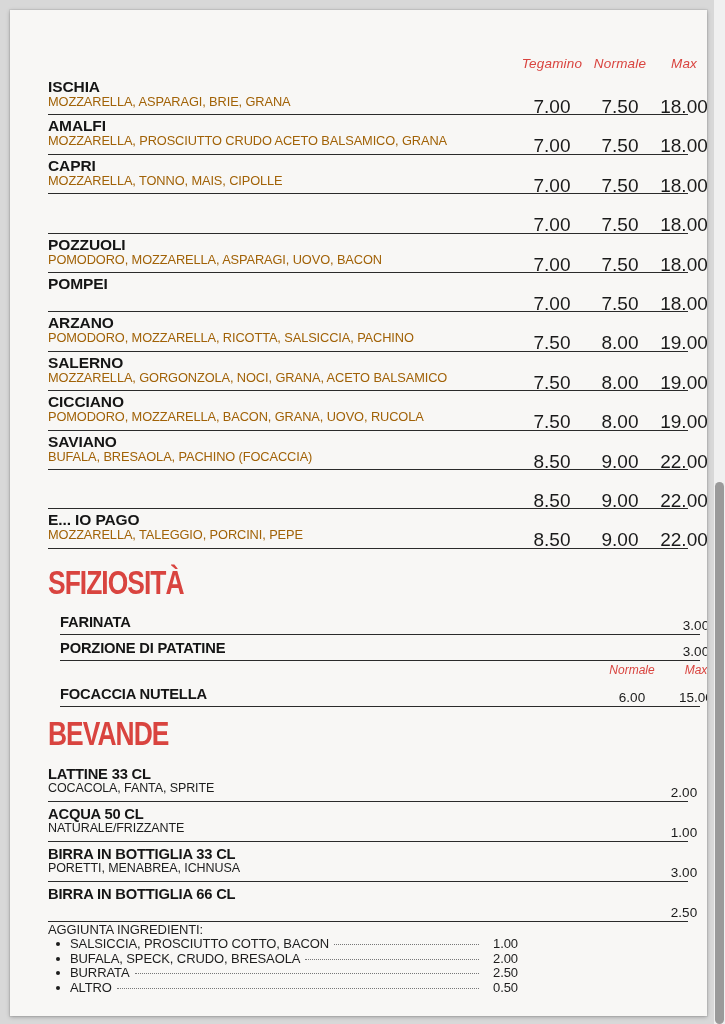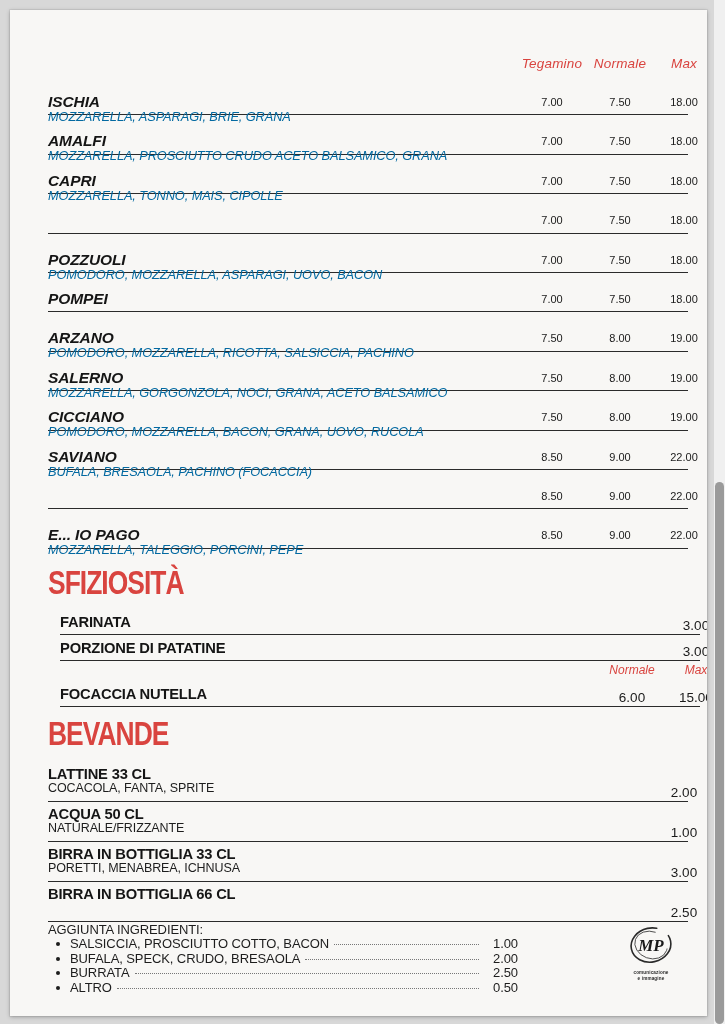--- a/index.html
+++ b/index.html
@@ -67,42 +67,41 @@
     width: 640px;
   }
   .pizza-row {
     position: relative;
     height: 38.4px;
     border-bottom: 1.6px solid #2b2b2b;
   }
   .pizza-row .names {
     position: absolute;
     left: 0;
-    top: 17px;
+    top: 2px;
     width: 462px;
-    font-style: italic;
   }
   .pizza-row .p-name {
     display: block;
     font-weight: bold;
     font-size: 15.5px;
     line-height: 17px;
     color: #151515;
     letter-spacing: -0.1px;
   }
   .pizza-row .p-desc {
     display: block;
     font-size: 12.8px;
     line-height: 14.5px;
-    color: #0369a1;
+    color: #a16207;
     letter-spacing: -0.1px;
     white-space: nowrap;
   }
   .pizza-row .price {
-    font-size: 11px;
+    font-size: 19px;
     color: #1a1a1a;
     top: 20px;
   }
 
   
   .section-title {
     position: absolute;
     left: 0;
     font-weight: bold;
     color: #d9443f;
@@ -484,28 +483,19 @@
         </li>
         <li class="extra-item">
           <span class="bullet"></span>
           <span class="ex-label">ALTRO</span>
           <span class="leader"></span>
           <span class="ex-price">0.50</span>
         </li>
       </ul>
     </div>
 
-    <div id="logo">
-      <svg id="logo-mark" width="54" height="48" viewBox="0 0 54 48">
-        <ellipse cx="27" cy="23" rx="20" ry="17" fill="none" stroke="#2a2a2a" stroke-width="1.6" stroke-linecap="round" stroke-dasharray="96 14" transform="rotate(-12 27 23)"></ellipse>
-        <ellipse cx="27" cy="23" rx="16.5" ry="13.5" fill="none" stroke="#3a3a3a" stroke-width="0.8" stroke-linecap="round" stroke-dasharray="70 22" transform="rotate(20 27 23)"></ellipse>
-        <text x="27" y="29" text-anchor="middle" font-family="'Liberation Serif', serif" font-style="italic" font-weight="bold" font-size="17" fill="#1a1a1a">MP</text>
-      </svg>
-      <span id="logo-tagline-1">comunicazione</span>
-      <span id="logo-tagline-2">e immagine</span>
-    </div>
 
   </div>
 </div>
 
 <div id="scrollbar-track">
   <div id="scrollbar-thumb"></div>
 </div>
 
 </body></html>

